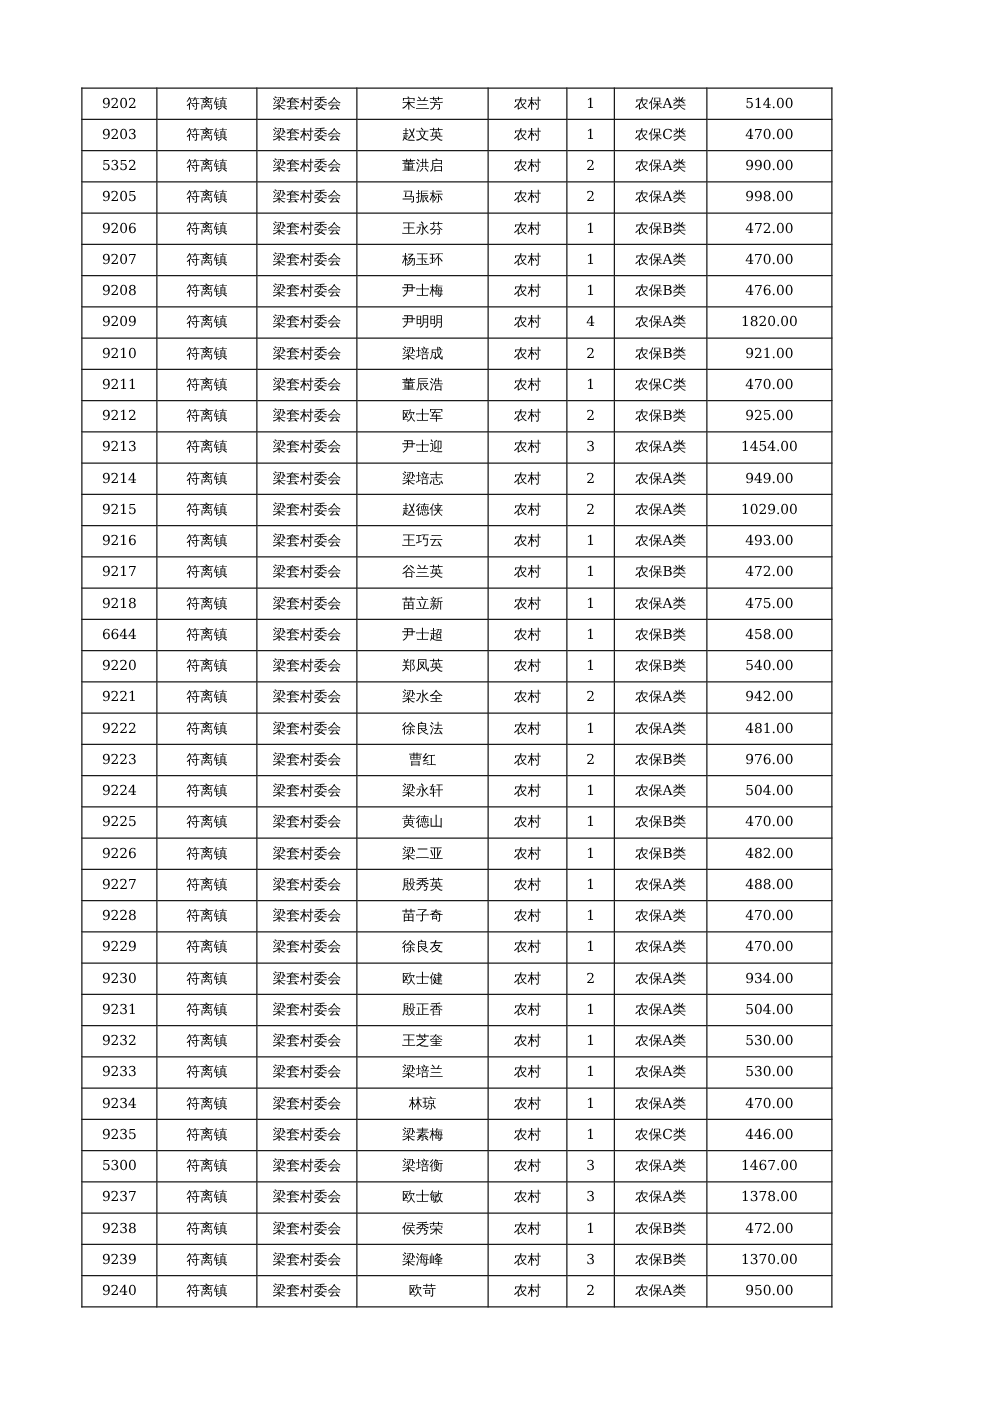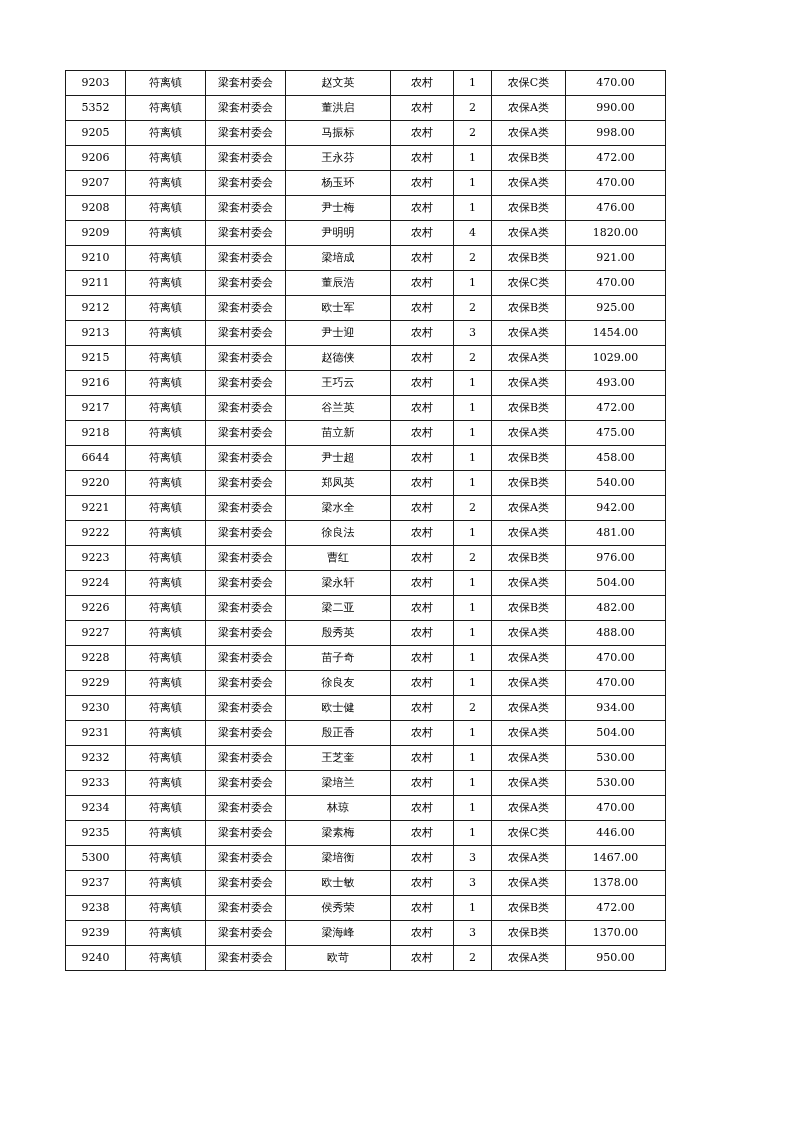--- a/index.html
+++ b/index.html
@@ -55,20 +55,30 @@
       <col class="c1">
       <col class="c2">
       <col class="c3">
       <col class="c4">
       <col class="c5">
       <col class="c6">
       <col class="c7">
     </colgroup>
     <tbody id="table-body">
         <tr>
+          <td>9202</td>
+          <td>符离镇</td>
+          <td>梁套村委会</td>
+          <td>宋兰芳</td>
+          <td>农村</td>
+          <td>1</td>
+          <td>农保A类</td>
+          <td>514.00</td>
+        </tr>
+        <tr>
           <td>9203</td>
           <td>符离镇</td>
           <td>梁套村委会</td>
           <td>赵文英</td>
           <td>农村</td>
           <td>1</td>
           <td>农保C类</td>
           <td>470.00</td>
         </tr>
         <tr>
@@ -165,20 +175,30 @@
           <td>9213</td>
           <td>符离镇</td>
           <td>梁套村委会</td>
           <td>尹士迎</td>
           <td>农村</td>
           <td>3</td>
           <td>农保A类</td>
           <td>1454.00</td>
         </tr>
         <tr>
+          <td>9214</td>
+          <td>符离镇</td>
+          <td>梁套村委会</td>
+          <td>梁培志</td>
+          <td>农村</td>
+          <td>2</td>
+          <td>农保A类</td>
+          <td>949.00</td>
+        </tr>
+        <tr>
           <td>9215</td>
           <td>符离镇</td>
           <td>梁套村委会</td>
           <td>赵德侠</td>
           <td>农村</td>
           <td>2</td>
           <td>农保A类</td>
           <td>1029.00</td>
         </tr>
         <tr>
@@ -263,20 +283,30 @@
         </tr>
         <tr>
           <td>9224</td>
           <td>符离镇</td>
           <td>梁套村委会</td>
           <td>梁永轩</td>
           <td>农村</td>
           <td>1</td>
           <td>农保A类</td>
           <td>504.00</td>
+        </tr>
+        <tr>
+          <td>9225</td>
+          <td>符离镇</td>
+          <td>梁套村委会</td>
+          <td>黄德山</td>
+          <td>农村</td>
+          <td>1</td>
+          <td>农保B类</td>
+          <td>470.00</td>
         </tr>
         <tr>
           <td>9226</td>
           <td>符离镇</td>
           <td>梁套村委会</td>
           <td>梁二亚</td>
           <td>农村</td>
           <td>1</td>
           <td>农保B类</td>
           <td>482.00</td>

